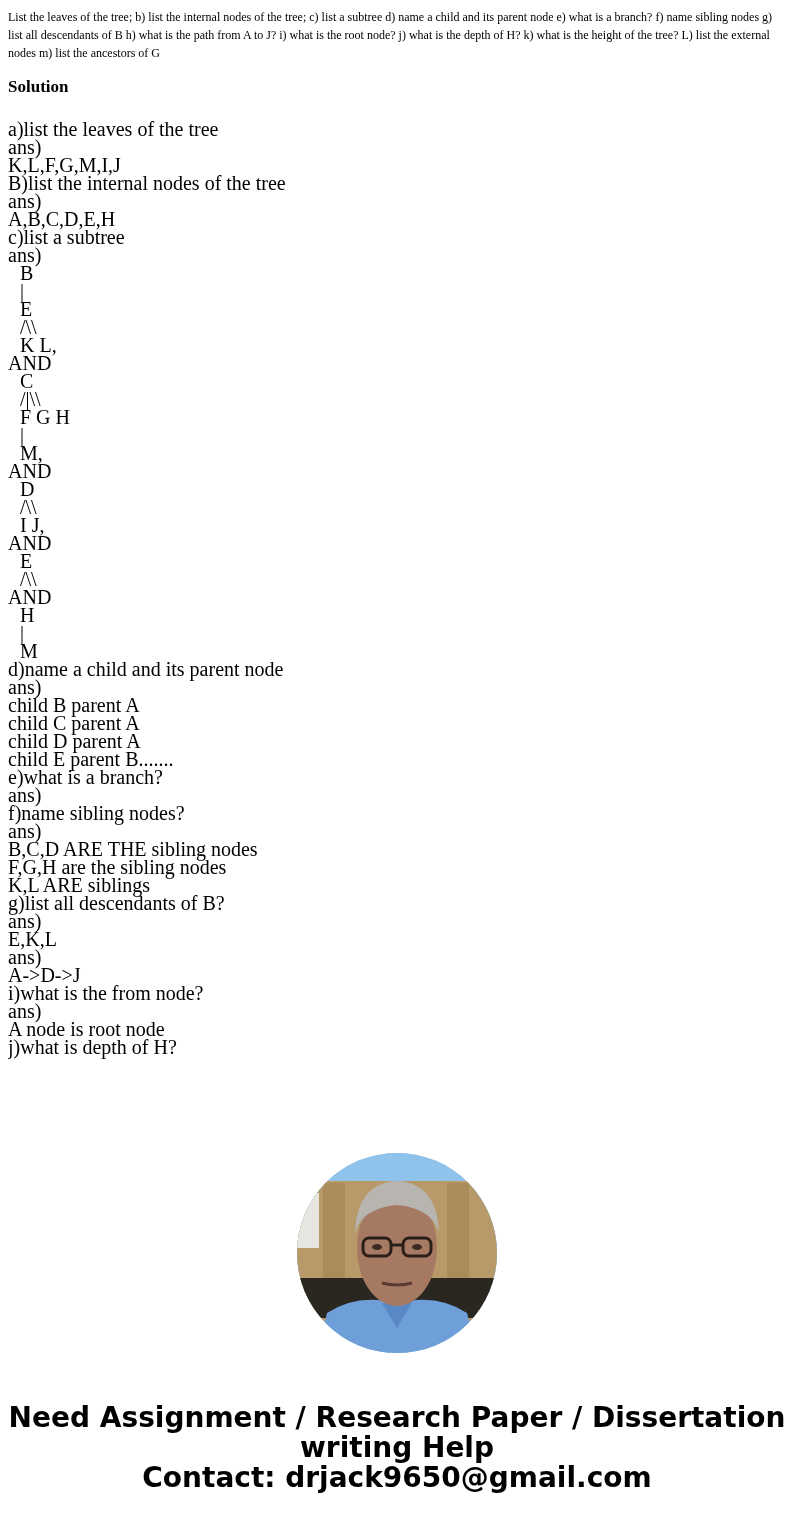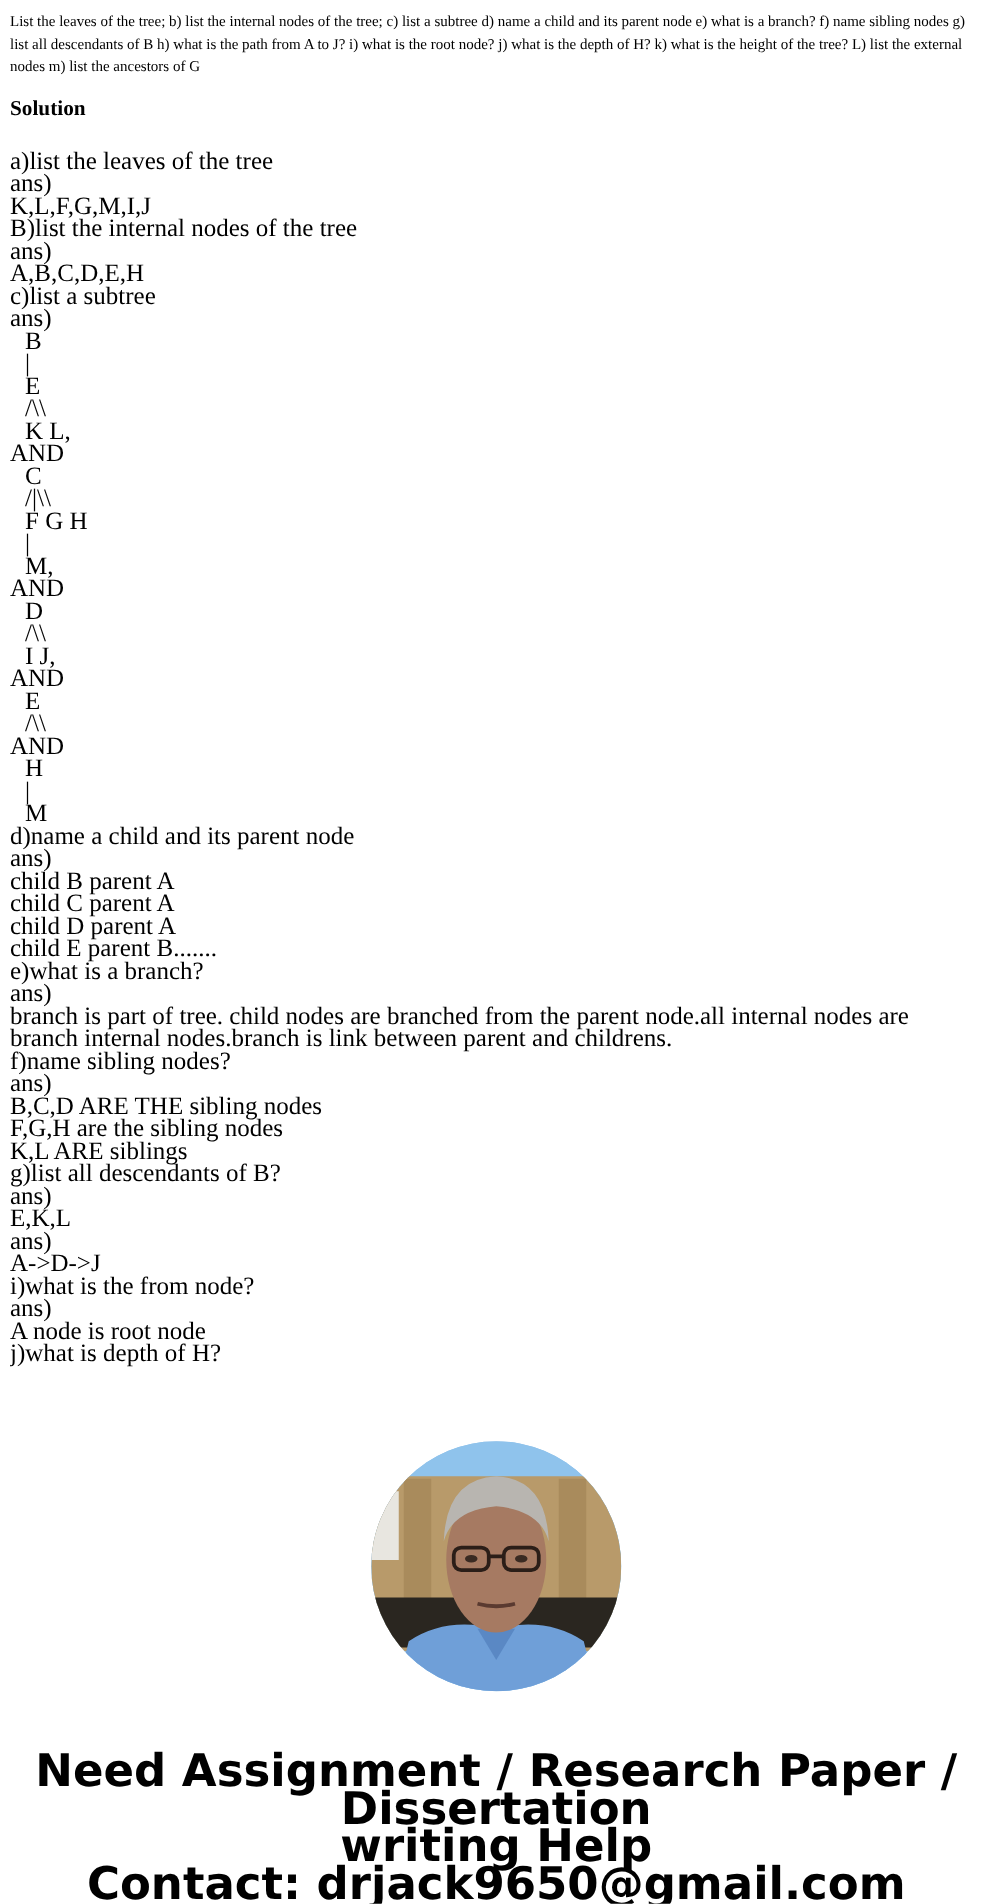--- a/index.html
+++ b/index.html
@@ -46,21 +46,21 @@
     overflow: hidden;
     background: #8fbfe8;
   }
   .footer {
     position: absolute;
     left: 0; top: 1403px;
     width: 794px;
     text-align: center;
     font-family: "DejaVu Sans", sans-serif;
     font-weight: bold;
-    font-size: 36px;
+    font-size: 28px;
     line-height: 30px;
     color: #000;
   }
   .footer div { display: block; }
 </style>
 </head>
 <body>
 
 <p class="question">List the leaves of the tree; b) list the internal nodes of the tree; c) list a subtree d) name a child and its parent node e) what is a branch? f) name sibling nodes g) list all descendants of B h) what is the path from A to J? i) what is the root node? j) what is the depth of H? k) what is the height of the tree? L) list the external nodes m) list the ancestors of G</p>
 
@@ -98,21 +98,20 @@
     <span class="line indent">|</span>
     <span class="line indent">M</span>
     <span class="line">d)name a child and its parent node</span>
     <span class="line">ans)</span>
     <span class="line">child B parent A</span>
     <span class="line">child C parent A</span>
     <span class="line">child D parent A</span>
     <span class="line">child E parent B.......</span>
     <span class="line">e)what is a branch?</span>
     <span class="line">ans)</span>
-    <span class="line">branch is part of tree. child nodes are branched from the parent node.all internal nodes are branch internal nodes.branch is link between parent and childrens.</span>
     <span class="line">f)name sibling nodes?</span>
     <span class="line">ans)</span>
     <span class="line">B,C,D ARE THE sibling nodes</span>
     <span class="line">F,G,H are the sibling nodes</span>
     <span class="line">K,L ARE siblings</span>
     <span class="line">g)list all descendants of B?</span>
     <span class="line">ans)</span>
     <span class="line">E,K,L</span>
     <span class="line">ans)</span>
     <span class="line">A-&gt;D-&gt;J</span>

